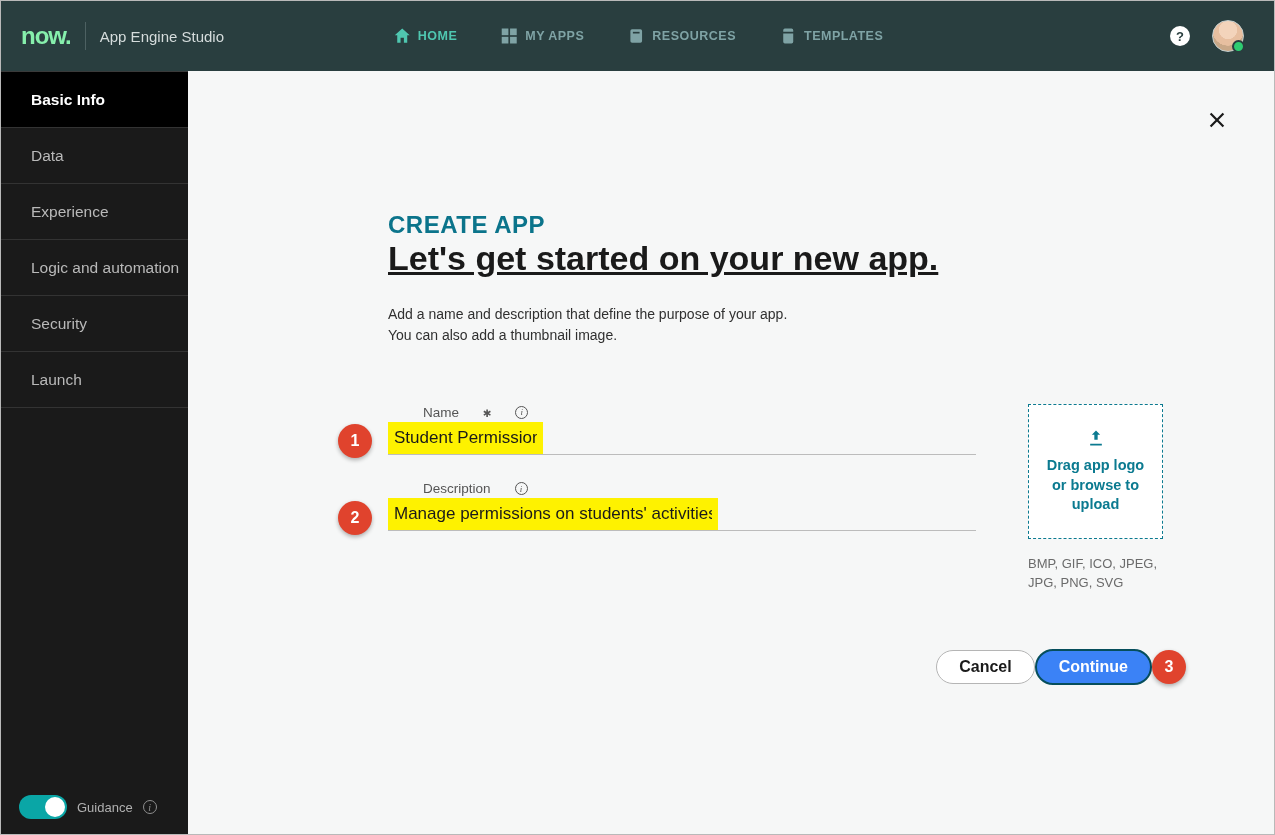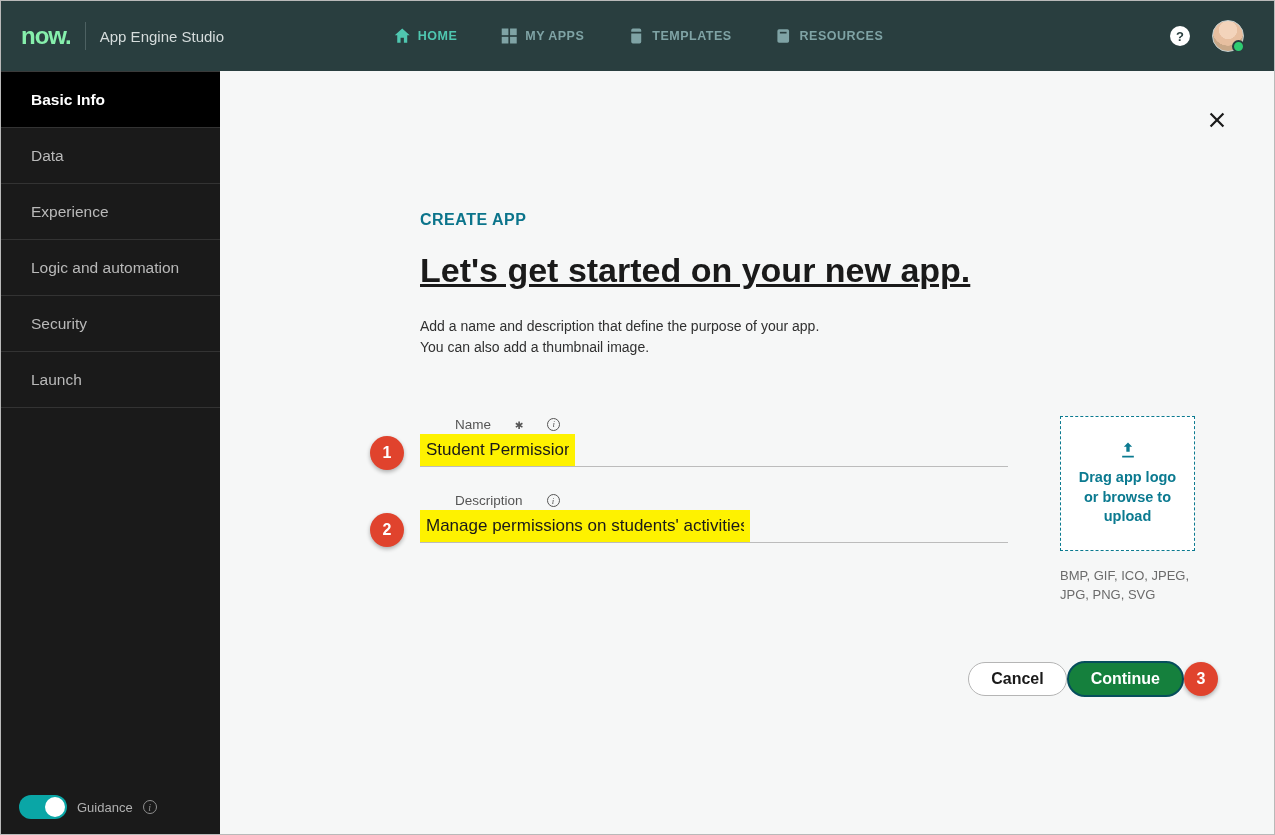--- a/index.html
+++ b/index.html
@@ -14,33 +14,33 @@
   .topnav { position:absolute; left:50%; transform:translateX(-50%); display:flex; gap:42px; height:100%; }
   .topnav .item { display:flex; align-items:center; justify-content:center; color:#7fa3a5; font-size:12.5px; font-weight:600; letter-spacing:0.5px; cursor:pointer; gap:6px; }
   .topnav .item.active { color:#4fc7b0; }
   .topnav svg { width:20px; height:20px; fill:currentColor; }
   .topright { margin-left:auto; display:flex; align-items:center; padding-right:30px; gap:22px; }
   .help-icon { width:20px; height:20px; border-radius:50%; background:#fff; color:#293e3f; display:flex; align-items:center; justify-content:center; font-weight:700; font-size:13px; cursor:pointer;}
   .avatar { width:32px; height:32px; border-radius:50%; background: radial-gradient(circle at 50% 30%, #f3d4bb 0 35%, #e7bfa0 36% 60%, #c9a888 61% 100%); position:relative; cursor:pointer; border:1px solid #c4cfcf;}
   .avatar::after{content:""; position:absolute; right:-2px; bottom:-2px; width:9px; height:9px; background:#2ecc71; border:2px solid #293e3f; border-radius:50%;}
   
   .body { flex:1; display:flex; min-height:0; }
-  .sidebar { width:219px; background:#1a1a1a; color:#cfcfcf; display:flex; flex-direction:column; border-top:1px solid #3a3a3a;}
+  .sidebar { width:187px; background:#1a1a1a; color:#cfcfcf; display:flex; flex-direction:column; border-top:1px solid #3a3a3a;}
   .side-item { height:56px; display:flex; align-items:center; padding-left:30px; font-size:15.5px; border-bottom:1px solid #333; color:#b9b9b9; cursor:pointer;}
   .side-item.active { background:#000; color:#fff; font-weight:700; }
   .side-footer { margin-top:auto; padding:15px 18px; display:flex; align-items:center; gap:10px; font-size:13px; color:#b0b0b0;}
   .toggle { width:48px; height:24px; border-radius:999px; background:#0aa6a6; position:relative; cursor:pointer;}
   .toggle::after { content:""; position:absolute; right:2px; top:2px; width:20px; height:20px; border-radius:50%; background:#fff;}
   .info-sm { width:14px;height:14px;border:1px solid #8f8f8f;border-radius:50%;display:inline-flex;align-items:center;justify-content:center;color:#8f8f8f;font-size:10px;font-style:italic;font-family:serif;}
   
   .main { flex:1; background:#f6f7f7; position:relative; }
   .close { position:absolute; top:38px; right:46px; cursor:pointer; color:#1a1a1a;}
   .close svg{width:22px;height:22px;stroke:currentColor;stroke-width:2.4;}
   .content { padding:140px 60px 0 200px; max-width:1050px;}
-  .eyebrow { color:#0b748b; font-weight:800; font-size:16px; letter-spacing:0.5px; margin-bottom:22px;}
+  .eyebrow { color:#0b748b; font-weight:800; font-size:24px; letter-spacing:0.5px; }
   h1 { font-size:34px; font-weight:800; color:#1a1a1a; margin-bottom:26px;text-decoration:underline;}
   .lead { font-size:14px; color:#303030; line-height:1.5; max-width:640px;}
   .form-row { display:flex; gap:52px; margin-top:58px;}
   .fields { flex:1; position:relative;}
   .field { position:relative; margin-bottom:26px;}
   .badge { position:absolute; left:-50px; top:20px; width:34px; height:34px; border-radius:50%; background:#e0432d; color:#fff; display:flex; align-items:center; justify-content:center; font-weight:700; font-size:16px; box-shadow:0 2px 4px rgba(0,0,0,0.3);}
   .field label { font-size:13.5px; color:#555; display:flex; align-items:center; gap:24px;margin-left:35px;}
   .req { font-family:monospace; }
   .info-ic { width:13px;height:13px;border:1.3px solid #555;border-radius:50%;display:inline-flex;align-items:center;justify-content:center;font-size:9px; font-style:italic; font-family:serif; color:#555;}
   .input-wrap { border-bottom:1px solid #bcbcbc; padding-top:2px;}
@@ -48,21 +48,21 @@
   .hl { background:#fef200; display:inline-block;}
   .hl input { background:#fef200;}
   .name-hl { width:155px;}
   .desc-hl { width:330px;}
   .dropzone { width:135px; height:135px; border:1.5px dashed #0b7a90; background:#fff; display:flex; flex-direction:column; align-items:center; justify-content:center; text-align:center; color:#0b7a90; font-size:14.5px; font-weight:600; padding:12px; cursor:pointer; line-height:1.35;}
   .dropzone svg{width:20px;height:20px;fill:#0b7a90;margin-bottom:8px;}
   .formats { font-size:13px; color:#6b6b6b; margin-top:16px; max-width:150px; line-height:1.45;}
   .actions { display:flex; align-items:center; justify-content:flex-end; margin-top:56px; margin-right:-8px;}
   .btn { border-radius:999px; font-size:16px; font-weight:600; padding:7px 22px; cursor:pointer;}
   .btn-cancel { background:#fff; color:#1a1a1a; border:1.5px solid #b5b5b5;}
-  .btn-primary { background:#15803d; color:#fff; border:2px solid #064e5c; font-weight:700;text-align:right;}
+  .btn-primary { background:#3b82f6; color:#fff; border:2px solid #064e5c; font-weight:700;text-align:right;}
   .badge3 { width:34px;height:34px;border-radius:50%;background:#e0432d;color:#fff;display:flex;align-items:center;justify-content:center;font-weight:700;font-size:16px;box-shadow:0 2px 4px rgba(0,0,0,0.3);}
 </style>
 </head>
 <body>
 
 <div class="frame">
   <div class="topbar">
     <div class="brand">
       <span class="now-logo">now.</span>
       <span class="sep"></span>
@@ -79,30 +79,30 @@
         <svg viewBox="0 0 24 24">
             <rect x="3" y="3" width="8" height="8"></rect>
             <rect x="13" y="3" width="8" height="8"></rect>
             <rect x="3" y="13" width="8" height="8"></rect>
             <rect x="13" y="13" width="8" height="8"></rect>
           </svg>
         <span>MY APPS</span>
       </div>
       <div class="item">
         <svg viewBox="0 0 24 24">
-            <path d="M8 3h8a2 2 0 012 2v2H6V5a2 2 0 012-2zm-2 6h12v10a2 2 0 01-2 2H8a2 2 0 01-2-2V9z"></path>
-          </svg>
-        <span>TEMPLATES</span>
-      </div>
-      <div class="item">
-        <svg viewBox="0 0 24 24">
             <rect x="5" y="4" width="14" height="16" rx="2"></rect>
             <rect x="8" y="7" width="8" height="2" fill="#293e3f"></rect>
           </svg>
         <span>RESOURCES</span>
+      </div>
+      <div class="item">
+        <svg viewBox="0 0 24 24">
+            <path d="M8 3h8a2 2 0 012 2v2H6V5a2 2 0 012-2zm-2 6h12v10a2 2 0 01-2 2H8a2 2 0 01-2-2V9z"></path>
+          </svg>
+        <span>TEMPLATES</span>
       </div>
     </div>
     <div class="topright">
       <div class="help-icon">?</div>
       <div class="avatar"></div>
     </div>
   </div>
 
   <div class="body">
     <div class="sidebar">

